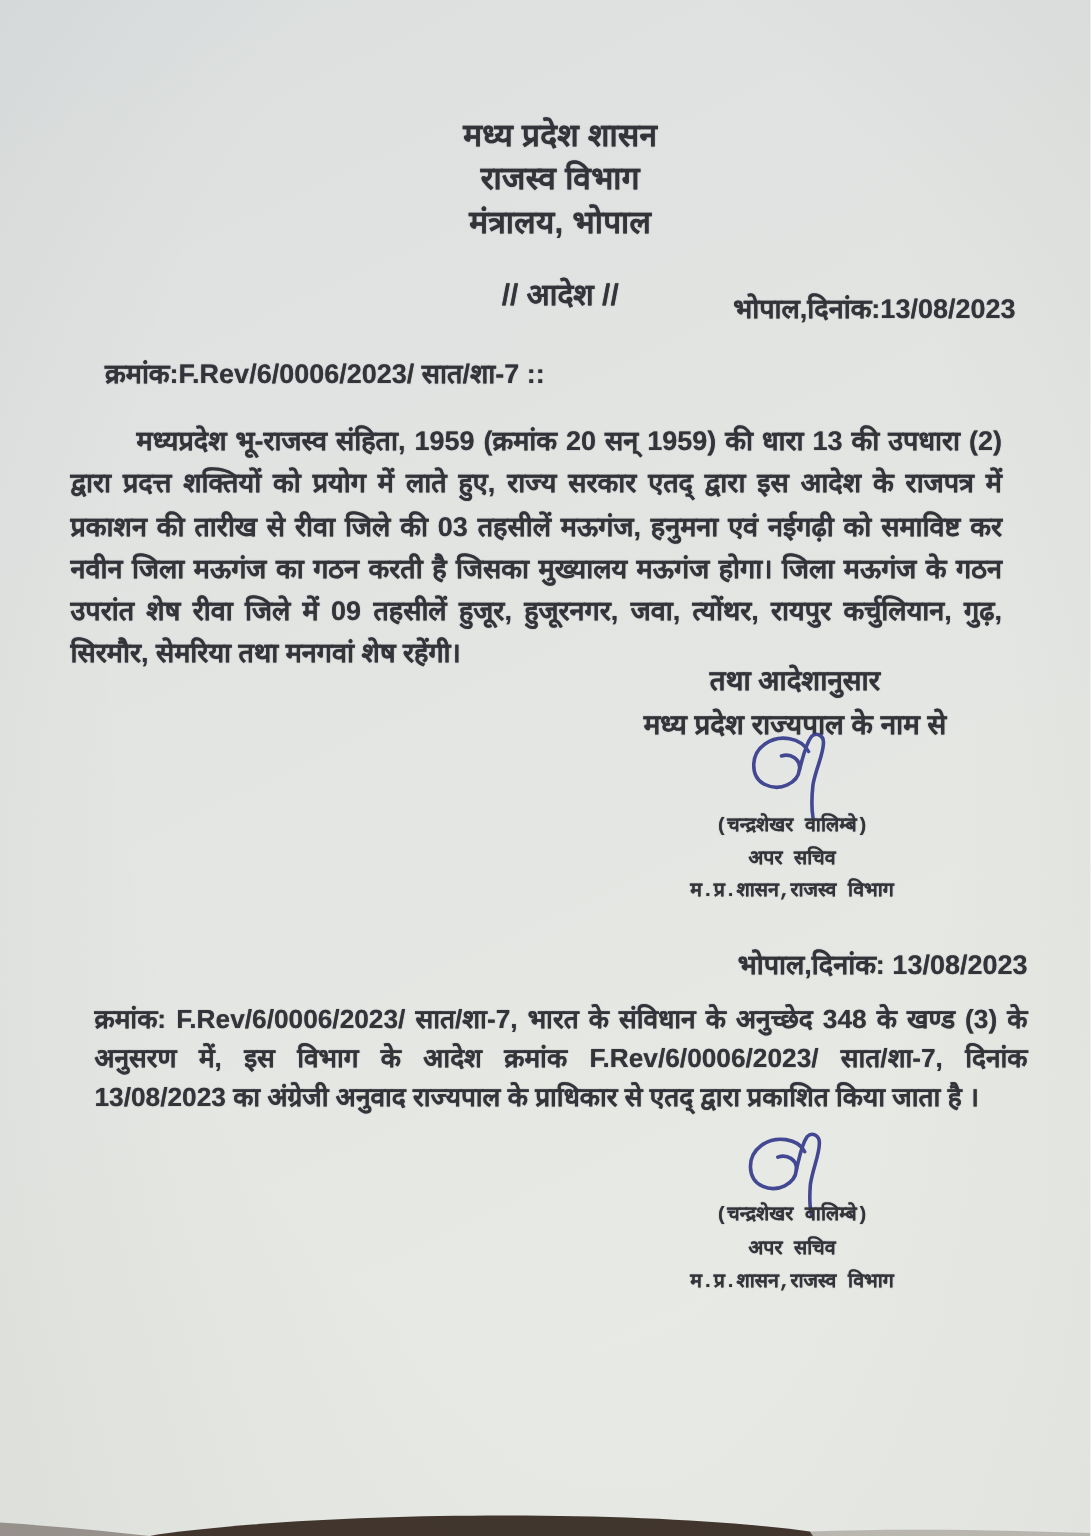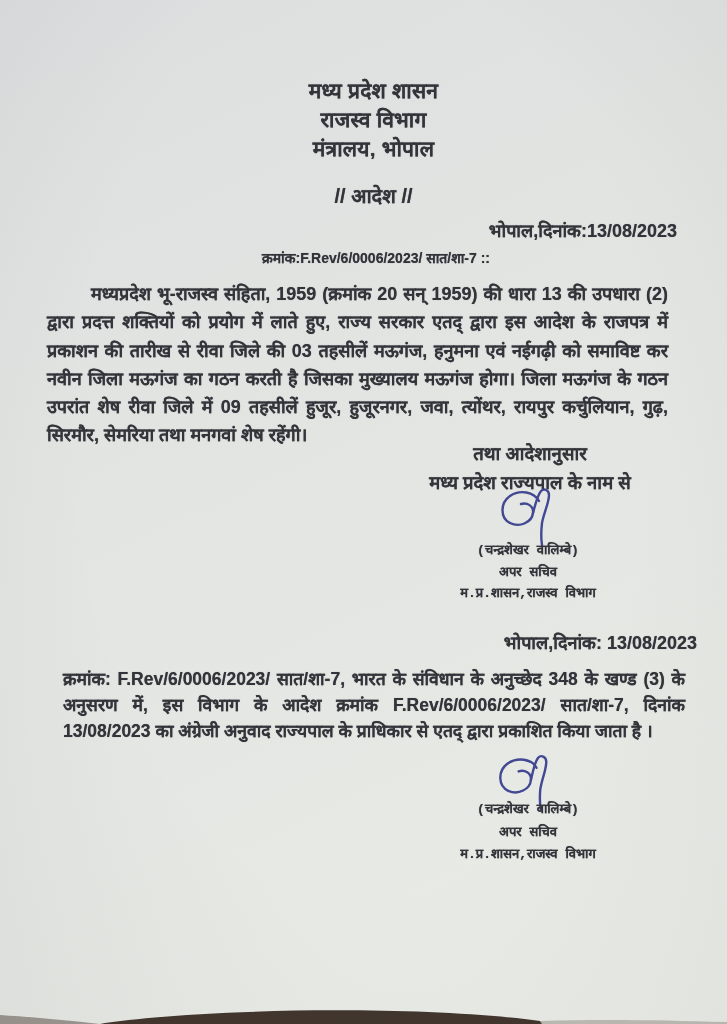--- a/index.html
+++ b/index.html
@@ -12,36 +12,36 @@
   .abs{position:absolute;}
   .soft{text-shadow:0 0 0.7px rgba(55,55,62,0.75);}
   #vignette{
     position:absolute;inset:0;pointer-events:none;
     background:radial-gradient(ellipse at 50% 42%,rgba(255,255,255,0) 55%,rgba(70,70,70,0.06) 100%);
   }
   #letterhead{top:76px;left:10px;width:727px;text-align:center;
     font-size:21px;line-height:29px;font-weight:700;letter-spacing:0.2px;}
   #order-heading{top:182px;left:10px;width:727px;text-align:center;
     font-size:20px;font-weight:700;}
-  #date-line-1{top:218px;left:400px;width:277px;text-align:right;
+  #date-line-1{top:193px;left:400px;width:277px;text-align:right;
     font-size:18px;font-weight:700;}
-  #reference-line{top:248px;left:70px;width:420px;text-align:right;
-    font-size:14px;font-weight:700;}
+  #reference-line{top:236px;left:70px;width:420px;text-align:left;
+    font-size:18px;font-weight:700;}
   .para{margin:0;text-align:justify;font-weight:700;}
   #order-paragraph{top:280px;left:47px;width:621px;
     font-size:18px;line-height:28.3px;text-indent:44px;}
   #signoff{top:439px;left:380px;width:300px;text-align:center;
     font-size:18.5px;line-height:29px;font-weight:700;}
   .sig-svg{overflow:visible;}
   #signature-1{left:496px;top:487px;width:74px;height:60px;}
   #signature-2{left:493px;top:754px;width:76px;height:58px;transform:rotate(-2deg);}
   .sigblock{text-align:center;font-weight:700;font-size:13px;font-family:Liberation Mono, monospace;}
   #signatory-block-1{top:540px;left:373px;width:310px;line-height:21.5px;}
   #signatory-block-2{top:799px;left:373px;width:310px;line-height:22.5px;}
-  #date-line-2{top:630px;left:420px;width:277px;text-align:right;
+  #date-line-2{top:630px;left:408px;width:277px;text-align:right;
     font-size:18px;font-weight:700;}
   #publication-paragraph{top:667px;left:63px;width:622px;
     font-size:17.5px;line-height:25.8px;}
   #paper-edge{left:0;bottom:0;width:727px;height:30px;display:block;}
 </style>
 </head>
 <body>
 
 <div id="vignette"></div>
 

